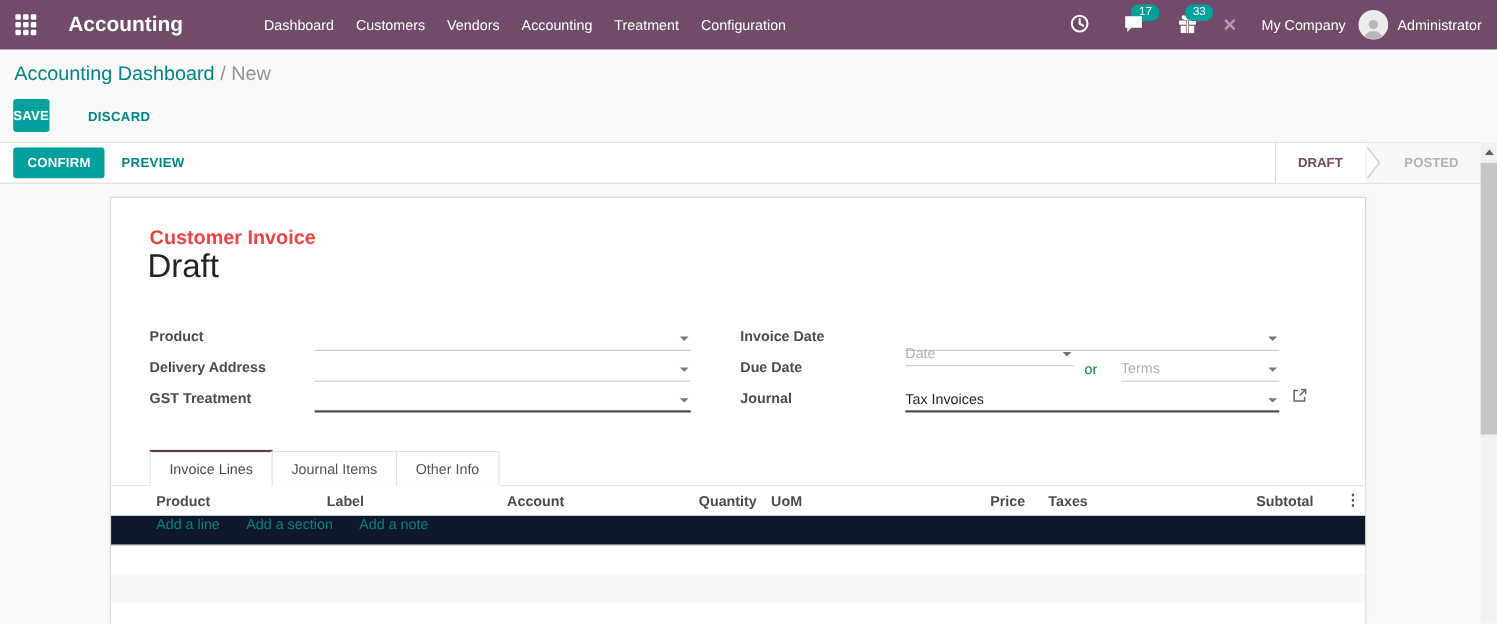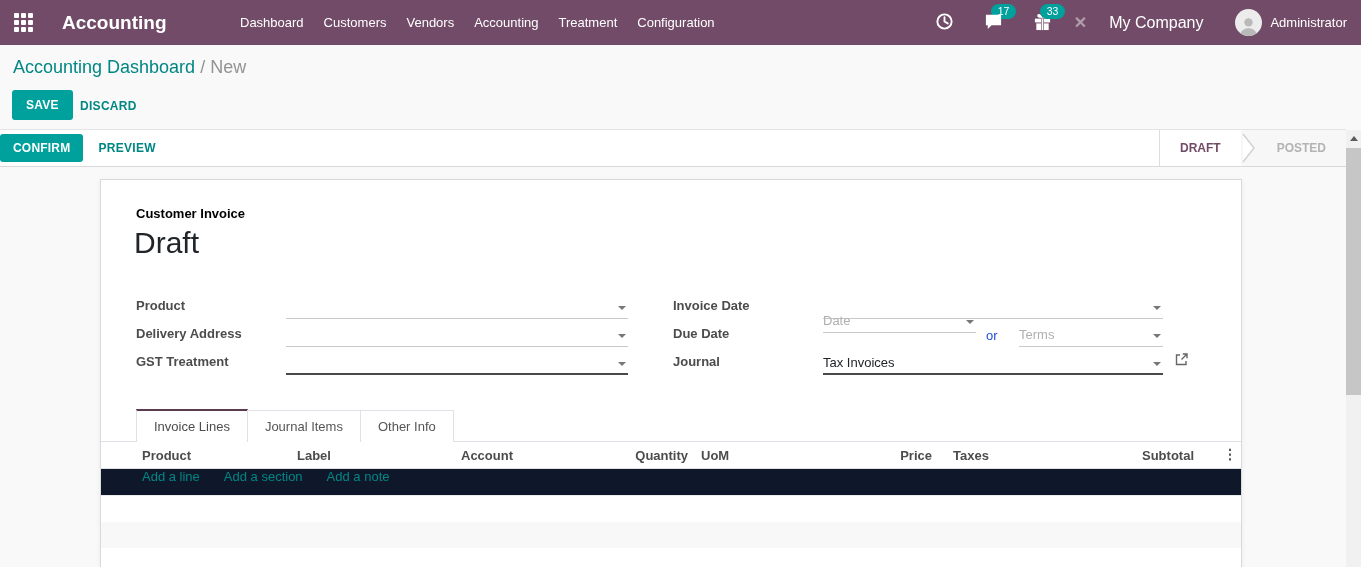--- a/index.html
+++ b/index.html
@@ -25,77 +25,77 @@
   .nav-menu { display:flex; align-items:center; height:45px; }
   .nav-item { padding:0 10px; height:45px; display:flex; align-items:center; font-size:13px; cursor:pointer; }
   .nav-right { margin-left:auto; display:flex; align-items:center; padding-right:14px; }
   .icon-wrap { position:relative; margin-right:30px; cursor:pointer; display:flex; align-items:center; }
   .badge {
     position:absolute; top:-8px; left:12px; background:#00A09D; color:#fff;
     font-size:10.5px; font-weight:normal; padding:2px 7px; border-radius:9px; line-height:11px;margin-left:44px;
   }
   .gift-wrap { margin-right:22px; cursor:pointer; display:flex; }
   .tools-x { color:rgba(255,255,255,.45); font-size:16px; font-weight:bold; margin-right:22px; cursor:pointer; }
-  .company-name { font-size:16px; margin-right:32px; cursor:pointer; }
+  .company-name { font-size:13px; margin-right:12px; cursor:pointer; }
   .user-wrap { display:flex; align-items:center; cursor:pointer; }
   .avatar { width:27px; height:27px; border-radius:50%; background:#ececec; overflow:hidden; margin-right:8px; display:flex; align-items:flex-end; justify-content:center; }
   .user-name { font-size:13px; }
 
   
   .breadcrumb { position:absolute; top:57px; left:13px; font-size:18px; }
   .bc-link { color:#008784; cursor:pointer; }
   .bc-sep, .bc-current { color:#939393; }
   .btn {
     display:inline-block; border:none; cursor:pointer; font-family:inherit;
     font-size:12px; font-weight:bold; letter-spacing:.2px;
-    background:#00A09D; color:#fff; border-radius:3px; padding:8px 14px;
+    background:#00A09D; color:#fff; border-radius:3px; padding:8px 0;
   }
   .save-btn { position:absolute; top:90px; left:12px; }
   .link-btn { color:#008784; font-size:12px; font-weight:bold; letter-spacing:.3px; cursor:pointer; background:none; border:none; font-family:inherit; }
   .discard-btn { position:absolute; top:99px; left:80px; }
 
   
   .statusbar {
     position:absolute; top:129px; left:0; width:1346px; height:38px; background:#fff;
     border-top:1px solid #e4e4e4; border-bottom:1px solid #d9d9d9;
     display:flex; align-items:center;
   }
-  .confirm-btn { padding:7px 13px; }
+  .confirm-btn { margin-left:12px; padding:7px 13px; }
   .preview-btn { margin-left:15px; }
   .statewidget { margin-left:auto; height:100%; display:flex; align-items:stretch; border-left:1px solid #ddd; }
   .state { display:flex; align-items:center; padding:0 20px; font-size:12px; font-weight:bold; cursor:pointer; }
   .state.active { color:#714B67; background:#fff; }
   .state.inactive { color:#b3b3b3; background:#f7f7f7; }
   .chev { display:flex; align-items:center; background:#f7f7f7; }
 
   
   .scrollbar { position:absolute; top:130px; right:0; width:15px; height:437px; background:#f1f1f1; }
   .scroll-up { height:17px; display:flex; align-items:center; justify-content:center; cursor:pointer; }
   .tri-up { width:0; height:0; border-left:4px solid transparent; border-right:4px solid transparent; border-bottom:5px solid #5c5c5c; }
   .thumb { position:absolute; top:18px; left:0; width:15px; height:247px; background:#c6c6c6; cursor:pointer; }
 
   
   .card {
     position:absolute; top:179px; left:100px; width:1142px; height:400px;
     background:#fff; border:1px solid #d8dadd; box-shadow:0 1px 5px rgba(0,0,0,.06);
   }
-  .doc-type { position:absolute; top:26px; left:35px; font-size:13px; font-weight:bold; color:#000000; }
+  .doc-type { position:absolute; top:26px; left:35px; font-size:18px; font-weight:bold; color:#ef4444; }
   .state-title { position:absolute; top:46px; left:33px; font-size:30px; color:#212529; }
 
   .fld-label { position:absolute; font-size:13px; font-weight:bold; color:#4c4c4c; }
   .fld { position:absolute; height:21px; }
   .fld input {
     width:100%; height:21px; border:none; border-bottom:1px solid #c9c9c9; background:transparent;
     font-family:inherit; font-size:13px; color:#212529; padding:0 16px 3px 0; outline:none;
   }
   .fld input::placeholder { color:#b0b0b0; }
   .fld.required input { border-bottom:2px solid #4a4a4a; }
   .caret { position:absolute; right:2px; top:8px; width:0; height:0;
     border-left:4px solid transparent; border-right:4px solid transparent; border-top:4px solid #777; cursor:pointer; }
-  .or-text { position:absolute; font-size:13px; color:#1d4ed8; }
+  .or-text { position:absolute; font-size:13px; color:#15803d; }
   .ext-link { position:absolute; cursor:pointer; }
 
   
   .tabs {
     position:absolute; top:228px; left:0; width:100%; height:34px;
     display:flex; align-items:center; padding-left:35px; border-bottom:1px solid #dee2e6;
   }
   .tab {
     padding:8px 17px; font-size:13px; color:#555; cursor:pointer; background:#fff;
     border:1px solid #dee2e6; border-bottom:none; position:relative; top:1px; margin-right:-1px;

